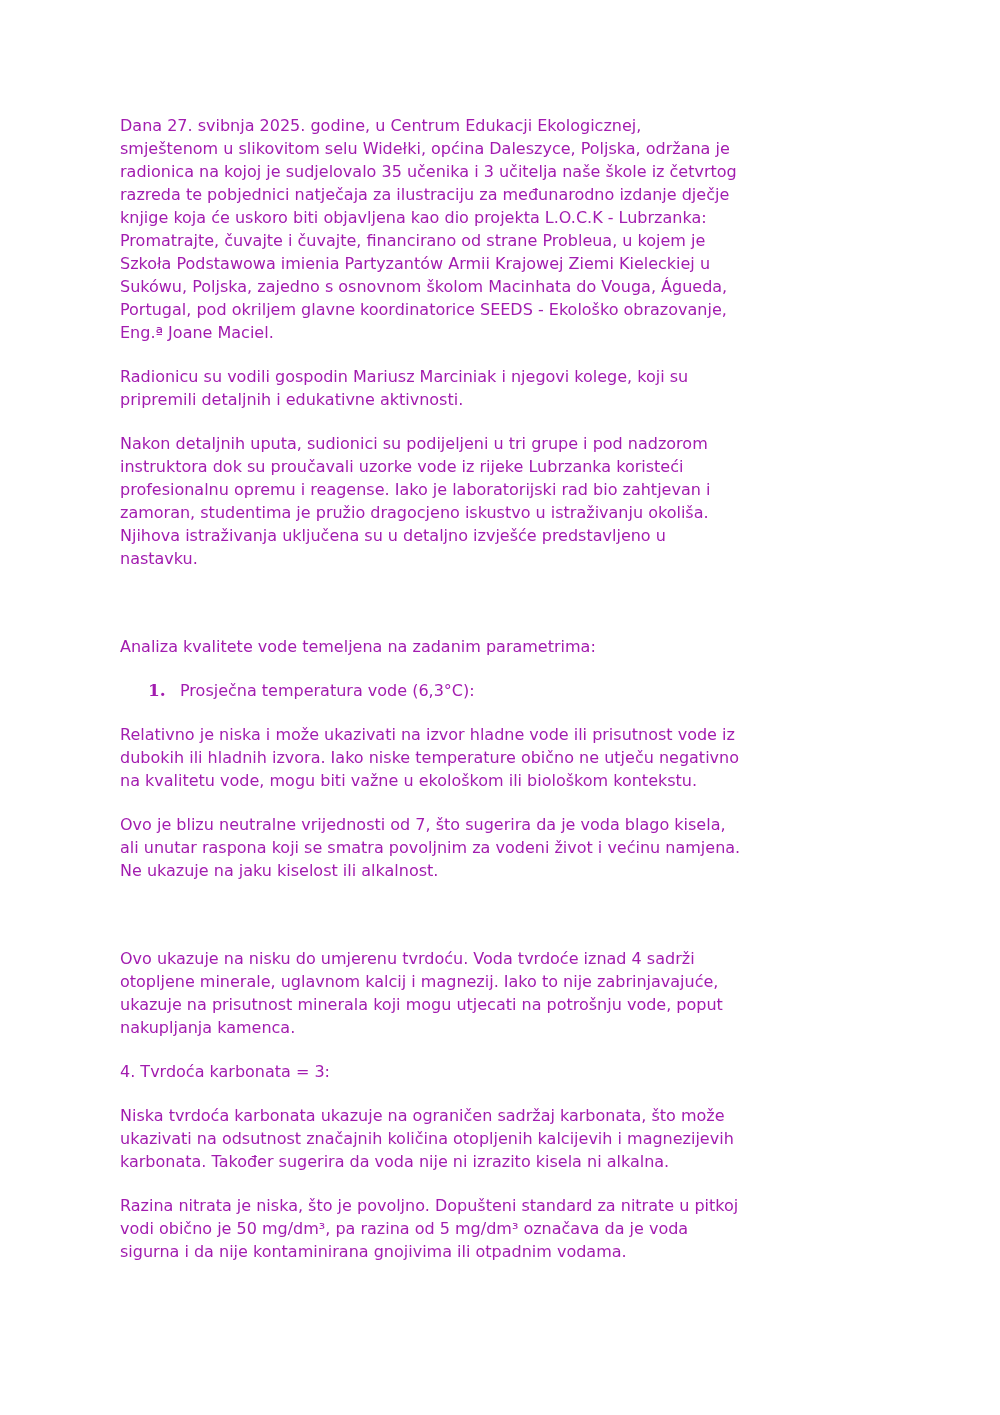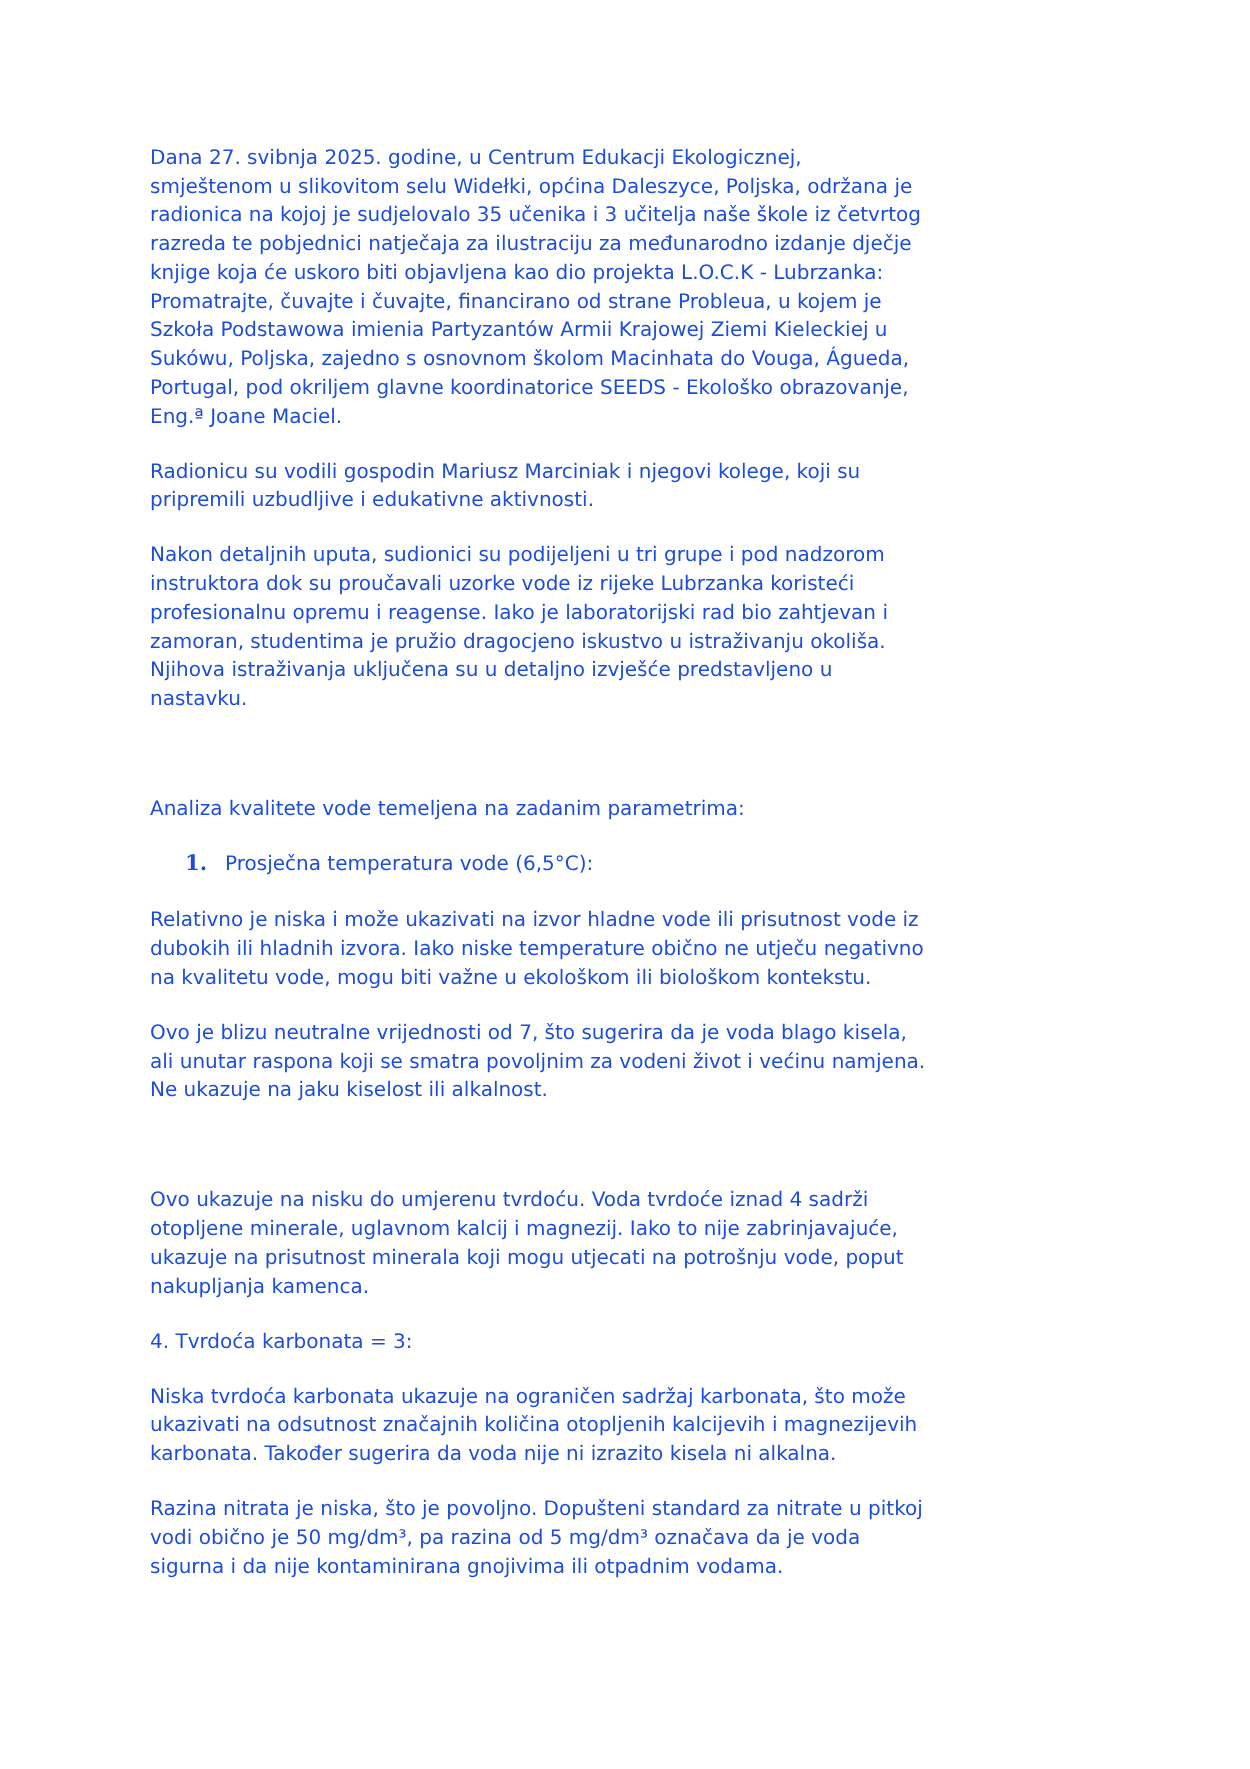--- a/index.html
+++ b/index.html
@@ -9,21 +9,21 @@
   }
   .page {
     width: 860px;
     min-height: 1415px;
     box-sizing: border-box;
     padding: 114px 118px 40px 120px;
     background: #ffffff;
     font-family: "DejaVu Sans", "Liberation Sans", sans-serif;
     font-size: 16px;
     line-height: 23px;
-    color: #1d4ed8;
+    color: #a21caf;
   }
   .para {
     margin: 0 0 21px 0;
     white-space: pre-wrap;
   }
   .spacer {
     height: 23px;
     margin: 0 0 21px 0;
   }
   .list-item {
@@ -44,31 +44,31 @@
     white-space: pre-wrap;
   }
 </style>
 </head>
 <body>
 
 <main class="page">
 
   <p class="para">Dana 27. svibnja 2025. godine, u Centrum Edukacji Ekologicznej, smještenom u slikovitom selu Widełki, općina Daleszyce, Poljska, održana je radionica na kojoj je sudjelovalo 35 učenika i 3 učitelja naše škole iz četvrtog razreda te pobjednici natječaja za ilustraciju za međunarodno izdanje dječje knjige koja će uskoro biti objavljena kao dio projekta L.O.C.K - Lubrzanka:  Promatrajte, čuvajte i čuvajte, financirano od strane Probleua, u kojem je Szkoła Podstawowa imienia Partyzantów Armii Krajowej Ziemi Kieleckiej u Sukówu, Poljska, zajedno s osnovnom školom Macinhata do Vouga, Águeda, Portugal, pod okriljem glavne koordinatorice SEEDS - Ekološko obrazovanje, Eng.ª Joane Maciel.</p>
 
-  <p class="para">Radionicu su vodili gospodin Mariusz Marciniak i njegovi kolege, koji su pripremili uzbudljive i edukativne aktivnosti.</p>
+  <p class="para">Radionicu su vodili gospodin Mariusz Marciniak i njegovi kolege, koji su pripremili detaljnih i edukativne aktivnosti.</p>
 
   <p class="para">Nakon detaljnih uputa, sudionici su podijeljeni u tri grupe i pod nadzorom instruktora dok su proučavali uzorke vode iz rijeke Lubrzanka koristeći profesionalnu opremu i reagense. Iako je laboratorijski rad bio zahtjevan i zamoran, studentima je pružio dragocjeno iskustvo u istraživanju okoliša. Njihova istraživanja uključena su u detaljno izvješće predstavljeno u nastavku.</p>
 
   <div class="spacer"></div>
 
   <p class="para">Analiza kvalitete vode temeljena na zadanim parametrima:</p>
 
   <div class="list-item">
     <span class="list-marker">1.</span>
-    <span class="list-text">Prosječna temperatura vode (6,5°C):</span>
+    <span class="list-text">Prosječna temperatura vode (6,3°C):</span>
   </div>
 
   <p class="para">Relativno je niska i može ukazivati na izvor hladne vode ili prisutnost vode iz dubokih ili hladnih izvora. Iako niske temperature obično ne utječu negativno na kvalitetu vode, mogu biti važne u ekološkom ili biološkom kontekstu.</p>
 
 
   <p class="para">Ovo je blizu neutralne vrijednosti od 7, što sugerira da je voda blago kisela, ali unutar raspona koji se smatra povoljnim za vodeni život i većinu namjena. Ne ukazuje na jaku kiselost ili alkalnost.</p>
 
   <div class="spacer"></div>
 
 

